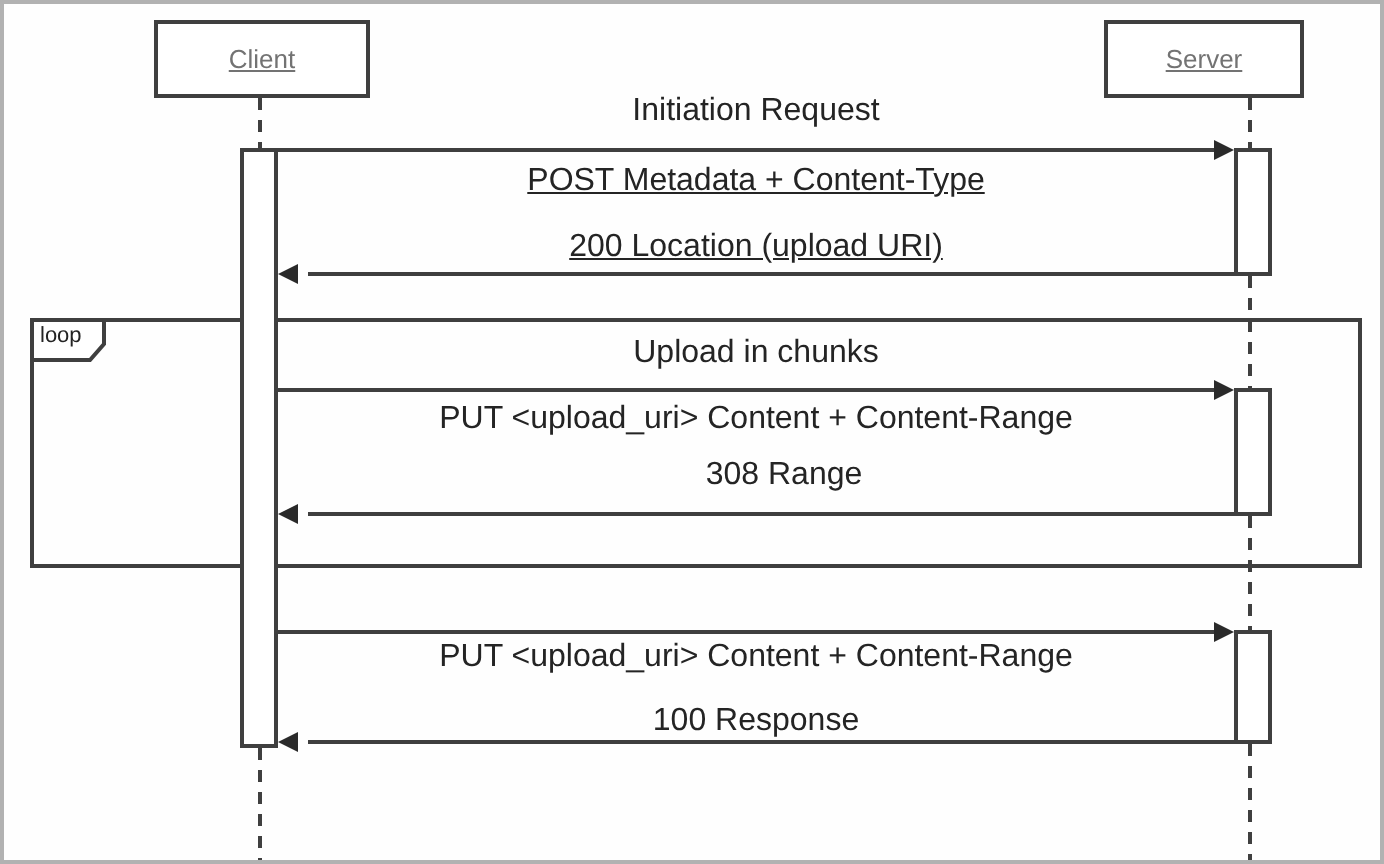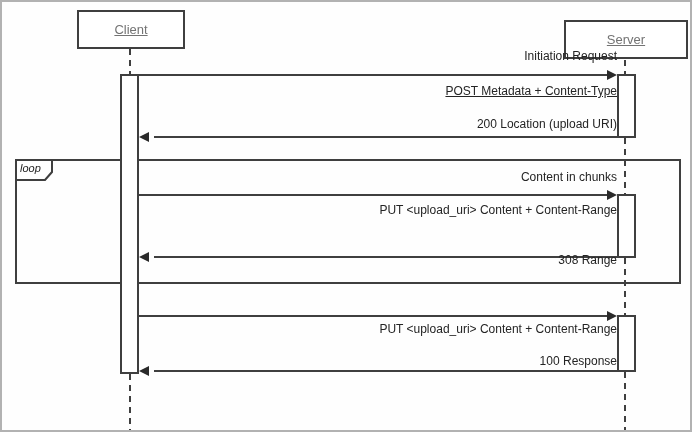--- a/index.html
+++ b/index.html
@@ -16,32 +16,32 @@
     position:absolute;top:8px;height:39px;
     box-sizing:border-box;
     border:2px solid #3f3f3f;
     background:#ffffff;
     display:flex;align-items:center;justify-content:center;
     font-size:13px;color:#737373;
     text-decoration:underline;
     z-index:4;
   }
   .actor-client{left:75px;width:108px;}
-  .actor-server{left:562px;width:124px;margin-top:10px;}
+  .actor-server{left:550px;width:100px;}
   .lifeline{
     position:absolute;width:2px;
     background:repeating-linear-gradient(to bottom,#3f3f3f 0 6px,transparent 6px 11px);
     z-index:1;
   }
   .loop-frame{
     position:absolute;left:13px;top:157px;width:666px;height:125px;
     box-sizing:border-box;border:2px solid #3f3f3f;
     z-index:2;background:transparent;
   }
-  .loop-tag{position:absolute;left:13px;top:157px;width:40px;height:22px;z-index:5;font-style:italic;}
+  .loop-tag{position:absolute;left:13px;top:157px;width:40px;height:22px;z-index:5;}
   .loop-tag svg{position:absolute;left:0;top:0;}
   .loop-tag .op{
     position:absolute;left:5px;top:3px;
     font-size:11px;color:#242424;line-height:13px;
   }
   .activation{
     position:absolute;box-sizing:border-box;
     border:2px solid #3f3f3f;background:#ffffff;
     z-index:3;
   }
@@ -49,21 +49,21 @@
   .act-server{left:615px;width:19px;}
   .act-s1{top:72px;height:64px;}
   .act-s2{top:192px;height:64px;}
   .act-s3{top:313px;height:57px;}
   .msg-line{position:absolute;height:2px;background:#3f3f3f;z-index:4;}
   .head{position:absolute;width:0;height:0;z-index:5;}
   .head-right{border-left:10px solid #2a2a2a;border-top:5px solid transparent;border-bottom:5px solid transparent;}
   .head-left{border-right:10px solid #2a2a2a;border-top:5px solid transparent;border-bottom:5px solid transparent;}
   .lbl{
     position:absolute;left:137px;width:478px;
-    text-align:right;font-size:12px;line-height:14px;color:#242424;
+    text-align:center;font-size:16px;line-height:14px;color:#242424;
     z-index:6;white-space:nowrap;
   }
 </style>
 </head>
 <body>
 
 <div class="canvas">
 
   <div class="lifeline" style="left:127px;top:47px;height:25px;"></div>
   <div class="lifeline" style="left:127px;top:372px;height:57px;"></div>
@@ -89,29 +89,29 @@
     <span>Client</span>
   </div>
   <div class="actor-box actor-server">
     <span>Server</span>
   </div>
 
   <div class="lbl" style="top:47px;">Initiation Request</div>
   <div class="msg-line" style="left:136px;top:72px;width:470px;"></div>
   <div class="head head-right" style="left:605px;top:68px;"></div>
   <div class="lbl" style="top:82px;text-decoration:underline;">POST Metadata + Content-Type</div>
-  <div class="lbl" style="top:115px;">200 Location (upload URI)</div>
+  <div class="lbl" style="top:115px;text-decoration:underline;">200 Location (upload URI)</div>
   <div class="msg-line" style="left:152px;top:134px;width:463px;"></div>
   <div class="head head-left" style="left:137px;top:130px;"></div>
 
-  <div class="lbl" style="top:168px;">Content in chunks</div>
+  <div class="lbl" style="top:168px;">Upload in chunks</div>
   <div class="msg-line" style="left:136px;top:192px;width:470px;"></div>
   <div class="head head-right" style="left:605px;top:188px;"></div>
   <div class="lbl" style="top:201px;">PUT &lt;upload_uri&gt; Content + Content-Range</div>
-  <div class="lbl" style="top:251px;">308 Range</div>
+  <div class="lbl" style="top:229px;padding-left:14px;">308 Range</div>
   <div class="msg-line" style="left:152px;top:254px;width:463px;"></div>
   <div class="head head-left" style="left:137px;top:250px;"></div>
 
   <div class="msg-line" style="left:136px;top:313px;width:470px;"></div>
   <div class="head head-right" style="left:605px;top:309px;"></div>
   <div class="lbl" style="top:320px;">PUT &lt;upload_uri&gt; Content + Content-Range</div>
   <div class="lbl" style="top:352px;">100 Response</div>
   <div class="msg-line" style="left:152px;top:368px;width:463px;"></div>
   <div class="head head-left" style="left:137px;top:364px;"></div>
 

